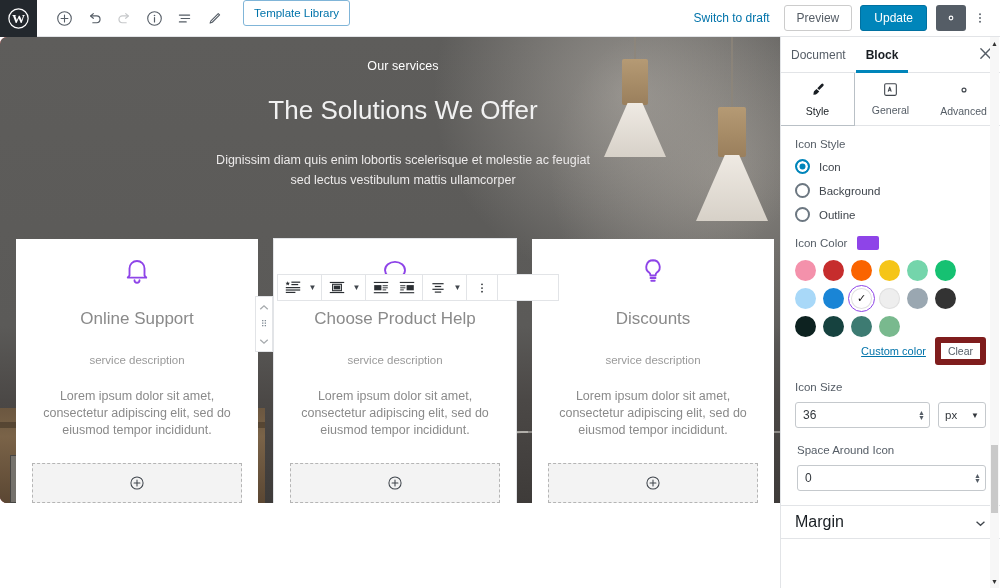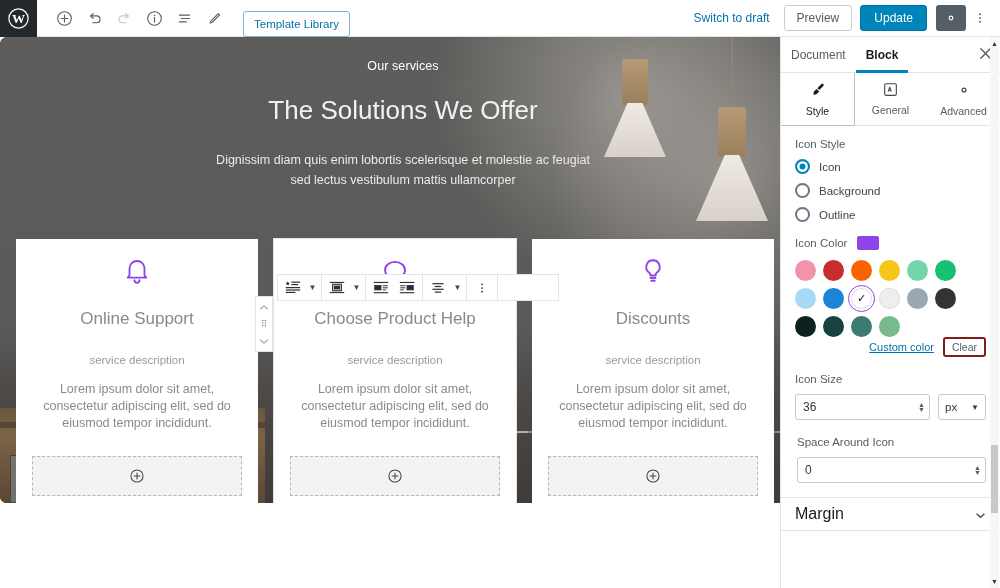--- a/index.html
+++ b/index.html
@@ -20,21 +20,21 @@
   .wp-logo {
     width: 37px; height: 37px; background: #23282d;
     display: flex; align-items: center; justify-content: center; flex: 0 0 37px;
   }
   .wp-logo svg { display: block; }
   .tb-btn {
     width: 30px; height: 37px; display: flex; align-items: center; justify-content: center;
     background: none; border: none; cursor: pointer; color: #555d66;
   }
   .tb-btn.disabled { color: #c6c8ca; cursor: default; }
-  .tb-left-group { display: flex; align-items: flex-end; margin-left: 12px; }
+  .tb-left-group { display: flex; align-items: flex-start; margin-left: 12px; }
   .template-library {
     margin-left: 14px; height: 26px; padding: 0 10px;
     border: 1px solid #80b5d8; border-radius: 3px;
     background: #fff; color: #0073aa; font-size: 11.5px;
     display: flex; align-items: center; cursor: pointer;
     font-family: "Liberation Sans", sans-serif;
   }
   .tb-right { margin-left: auto; display: flex; align-items: center; padding-right: 8px; }
   .switch-draft {
     color: #0073aa; font-size: 12px; background: none; border: none;
@@ -112,21 +112,21 @@
   
   .cards { position: absolute; top: 202px; left: 0; width: 806px; display: flex; }
   .card {
     position: relative; width: 242px; background: #fff; margin-left: 16px;
     padding: 12px 16px 14px; text-align: center;
   }
   .card.selected { outline: 1px solid #e2e4e7; }
   .card-icon { height: 40px; display: flex; align-items: center; justify-content: center; }
   .card-title { font-size: 17px; font-weight: 400; color: #8a8a8a; margin-top: 18px; }
   .card-sub { font-size: 11.5px; color: #9a9a9a; margin-top: 25px; }
-  .card-body { font-size: 12.5px; line-height: 17px; color: #8a8a8a; margin-top: 15px; padding: 0 4px; }
+  .card-body { font-size: 12.5px; line-height: 17px; color: #8a8a8a; margin-top: 22px; padding: 0 4px; }
   .card-appender {
     margin-top: 24px; height: 40px; border: 1px dashed #b5b5b5; background: #f3f3f3;
     display: flex; align-items: center; justify-content: center; cursor: pointer;
   }
   .appender-plus { width: 16px; height: 16px; color: #40464d; }
 
   
   .block-toolbar {
     position: absolute; top: 237px; left: 277px; height: 27px;
     background: #fff; border: 1px solid #e2e4e7; display: flex; align-items: stretch;
@@ -206,21 +206,21 @@
     width: 21px; height: 21px; border-radius: 50%; cursor: pointer; border: none;
     display: flex; align-items: center; justify-content: center; position: relative;
   }
   .swatch.selected::after {
     content:''; position: absolute; inset: -3px; border-radius: 50%; border: 1.5px solid #8e44e8;
   }
   .swatch .tick { color: #111; font-size: 11px; line-height: 1; }
 
   .color-actions { display: flex; align-items: center; justify-content: flex-end; gap: 9px; }
   .custom-color { font-size: 11px; color: #0073aa; text-decoration: underline; background: none; border: none; cursor: pointer; font-family:"Liberation Sans",sans-serif; }
-  .clear-btn { font-size: 10.5px; padding: 2px 7px; border: 2px solid #7f1d1d; border-radius: 3px; background:#fff; color:#555d66; cursor:pointer; font-family:"Liberation Sans",sans-serif; }
+  .clear-btn { font-size: 10.5px; padding: 2px 7px; border: 6px solid #7f1d1d; border-radius: 3px; background:#fff; color:#555d66; cursor:pointer; font-family:"Liberation Sans",sans-serif; }
 
   .field-row { display: flex; gap: 8px; align-items: stretch; }
   .num-input {
     flex: 1; height: 26px; border: 1px solid #c5c9cd; border-radius: 3px; background: #fff;
     display: flex; align-items: center; padding: 0 4px 0 7px; font-size: 12px; color: #32373c;
   }
   .num-input .val { flex: 1; }
   .spinner { display: flex; flex-direction: column; align-items: center; color:#555d66; line-height:5px; font-size:7px; }
   .unit-select {
     width: 48px; height: 26px; border: 1px solid #c5c9cd; border-radius: 3px; background: #fff;

